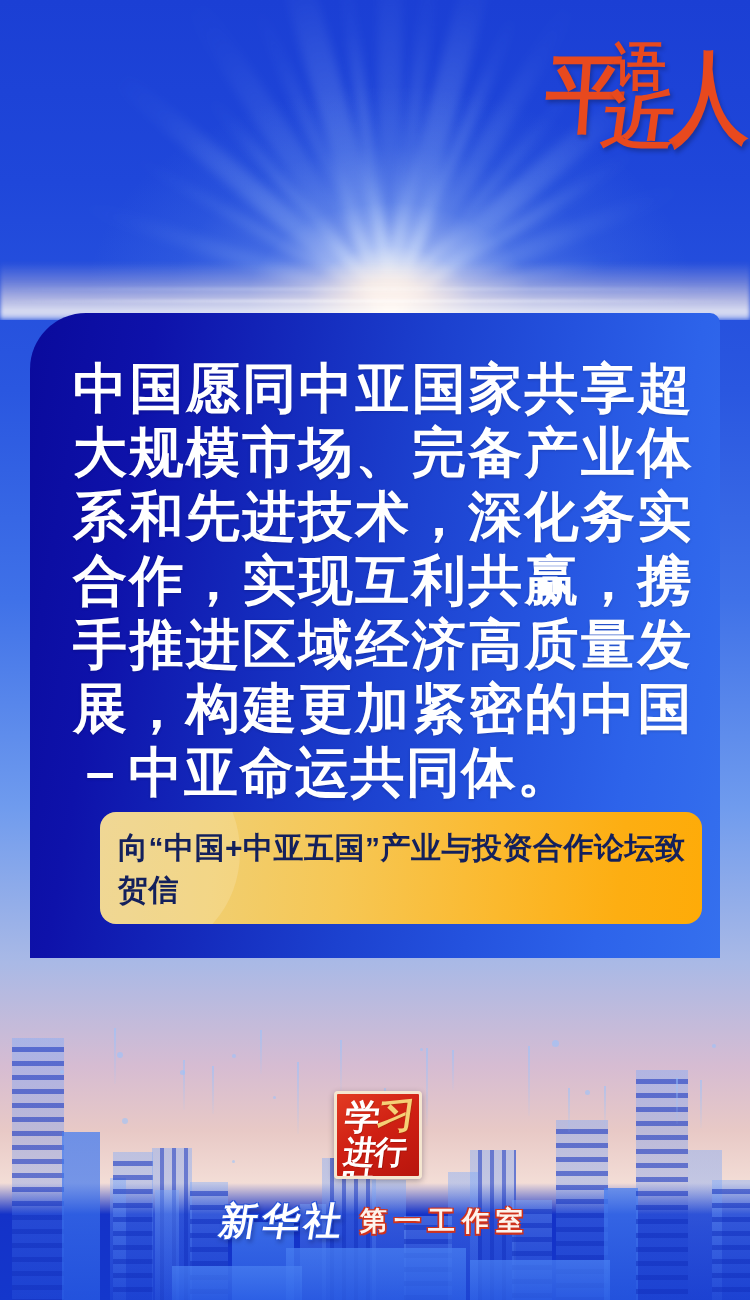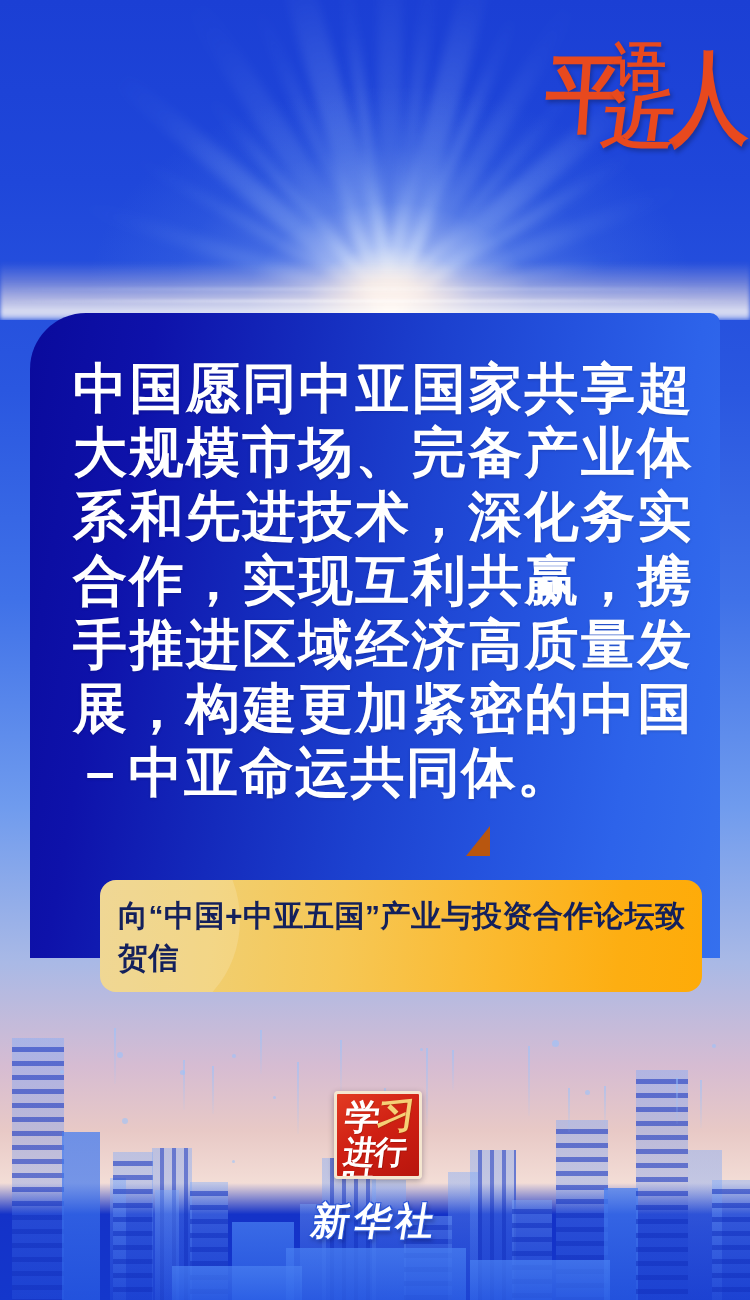--- a/index.html
+++ b/index.html
@@ -115,21 +115,21 @@
   .date-fold{
     position:absolute;left:466px;top:826px;
     width:0;height:0;
     border-left:24px solid transparent;
     border-bottom:30px solid #b8560f;
     z-index:2;
   }
 
   
   .caption-box{
-    position:absolute;left:100px;top:880px;width:602px;height:112px;
+    position:absolute;left:100px;top:812px;width:602px;height:112px;
     border-radius:16px;
     background:linear-gradient(95deg,#ecd081 0%,#f0cf73 16%,#f6c755 40%,#fbb92e 66%,#fdae12 86%,#feab08 100%);
     box-sizing:border-box;
     z-index:4;
     overflow:hidden;
   }
   .caption-box::before{
     content:"";position:absolute;left:-40px;top:-60px;width:180px;height:200px;
     border-radius:50%;
     background:rgba(255,255,255,0.16);
@@ -330,15 +330,16 @@
   <div class="xxjxs">
     <div class="r1">
       <span class="xue">学</span>
       <span class="xi">习</span>
     </div>
     <div class="r2">进行时</div>
   </div>
 
   <div class="footer-line">
     <span class="xinhua">新华社</span>
+    <span class="studio">第一工作室</span>
   </div>
 
 </div>
 
 </body></html>

